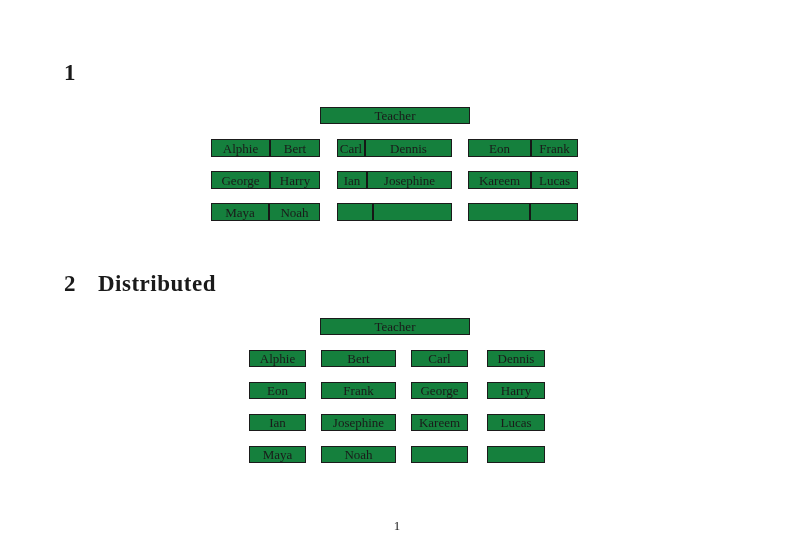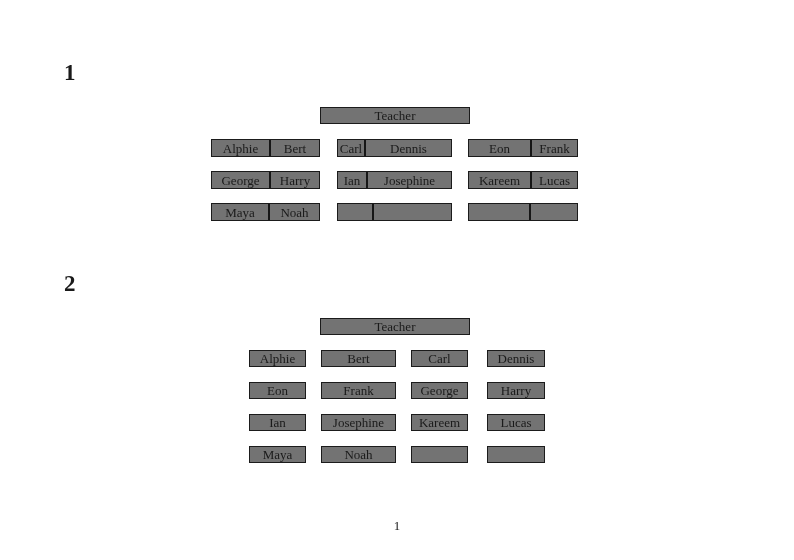--- a/index.html
+++ b/index.html
@@ -9,21 +9,21 @@
     overflow:hidden;
   }
   .heading {
     position:absolute; left:64px; display:flex; align-items:baseline;
     font-size:23px; font-weight:bold; letter-spacing:0.5px; line-height:24px;
     white-space:nowrap;
   }
   .heading .num { display:inline-block; width:34px; letter-spacing:0; }
   .box {
     position:absolute; box-sizing:border-box; border:1px solid #1b1b1b;
-    background:#737373;
+    background:#15803d;
   }
   .teacher {
     display:flex; align-items:center; justify-content:center;
     font-size:13px; line-height:13px;
   }
   .cdesk { height:18px; display:flex; }
   .cdesk .cell {
     box-sizing:border-box; height:100%;
     display:flex; align-items:center; justify-content:center;
     font-size:13px; line-height:13px; overflow:hidden; white-space:nowrap;
@@ -84,20 +84,21 @@
     <span class="cell first" style="width:36px"></span>
     <span class="cell rest"></span>
   </div>
   <div class="box cdesk" style="left:468px;top:203px;width:110px">
     <span class="cell first" style="width:62px"></span>
     <span class="cell rest"></span>
   </div>
 
   <div class="heading" style="top:272px">
     <span class="num">2</span>
+    <span class="ttl">Distributed</span>
   </div>
 
   <div class="box teacher" style="left:320px;top:318px;width:150px;height:17px">Teacher</div>
 
   <div class="box sdesk" style="left:249px;top:350px;width:57px">Alphie</div>
   <div class="box sdesk" style="left:321px;top:350px;width:75px">Bert</div>
   <div class="box sdesk" style="left:411px;top:350px;width:57px">Carl</div>
   <div class="box sdesk" style="left:487px;top:350px;width:58px">Dennis</div>
 
   <div class="box sdesk" style="left:249px;top:382px;width:57px">Eon</div>

